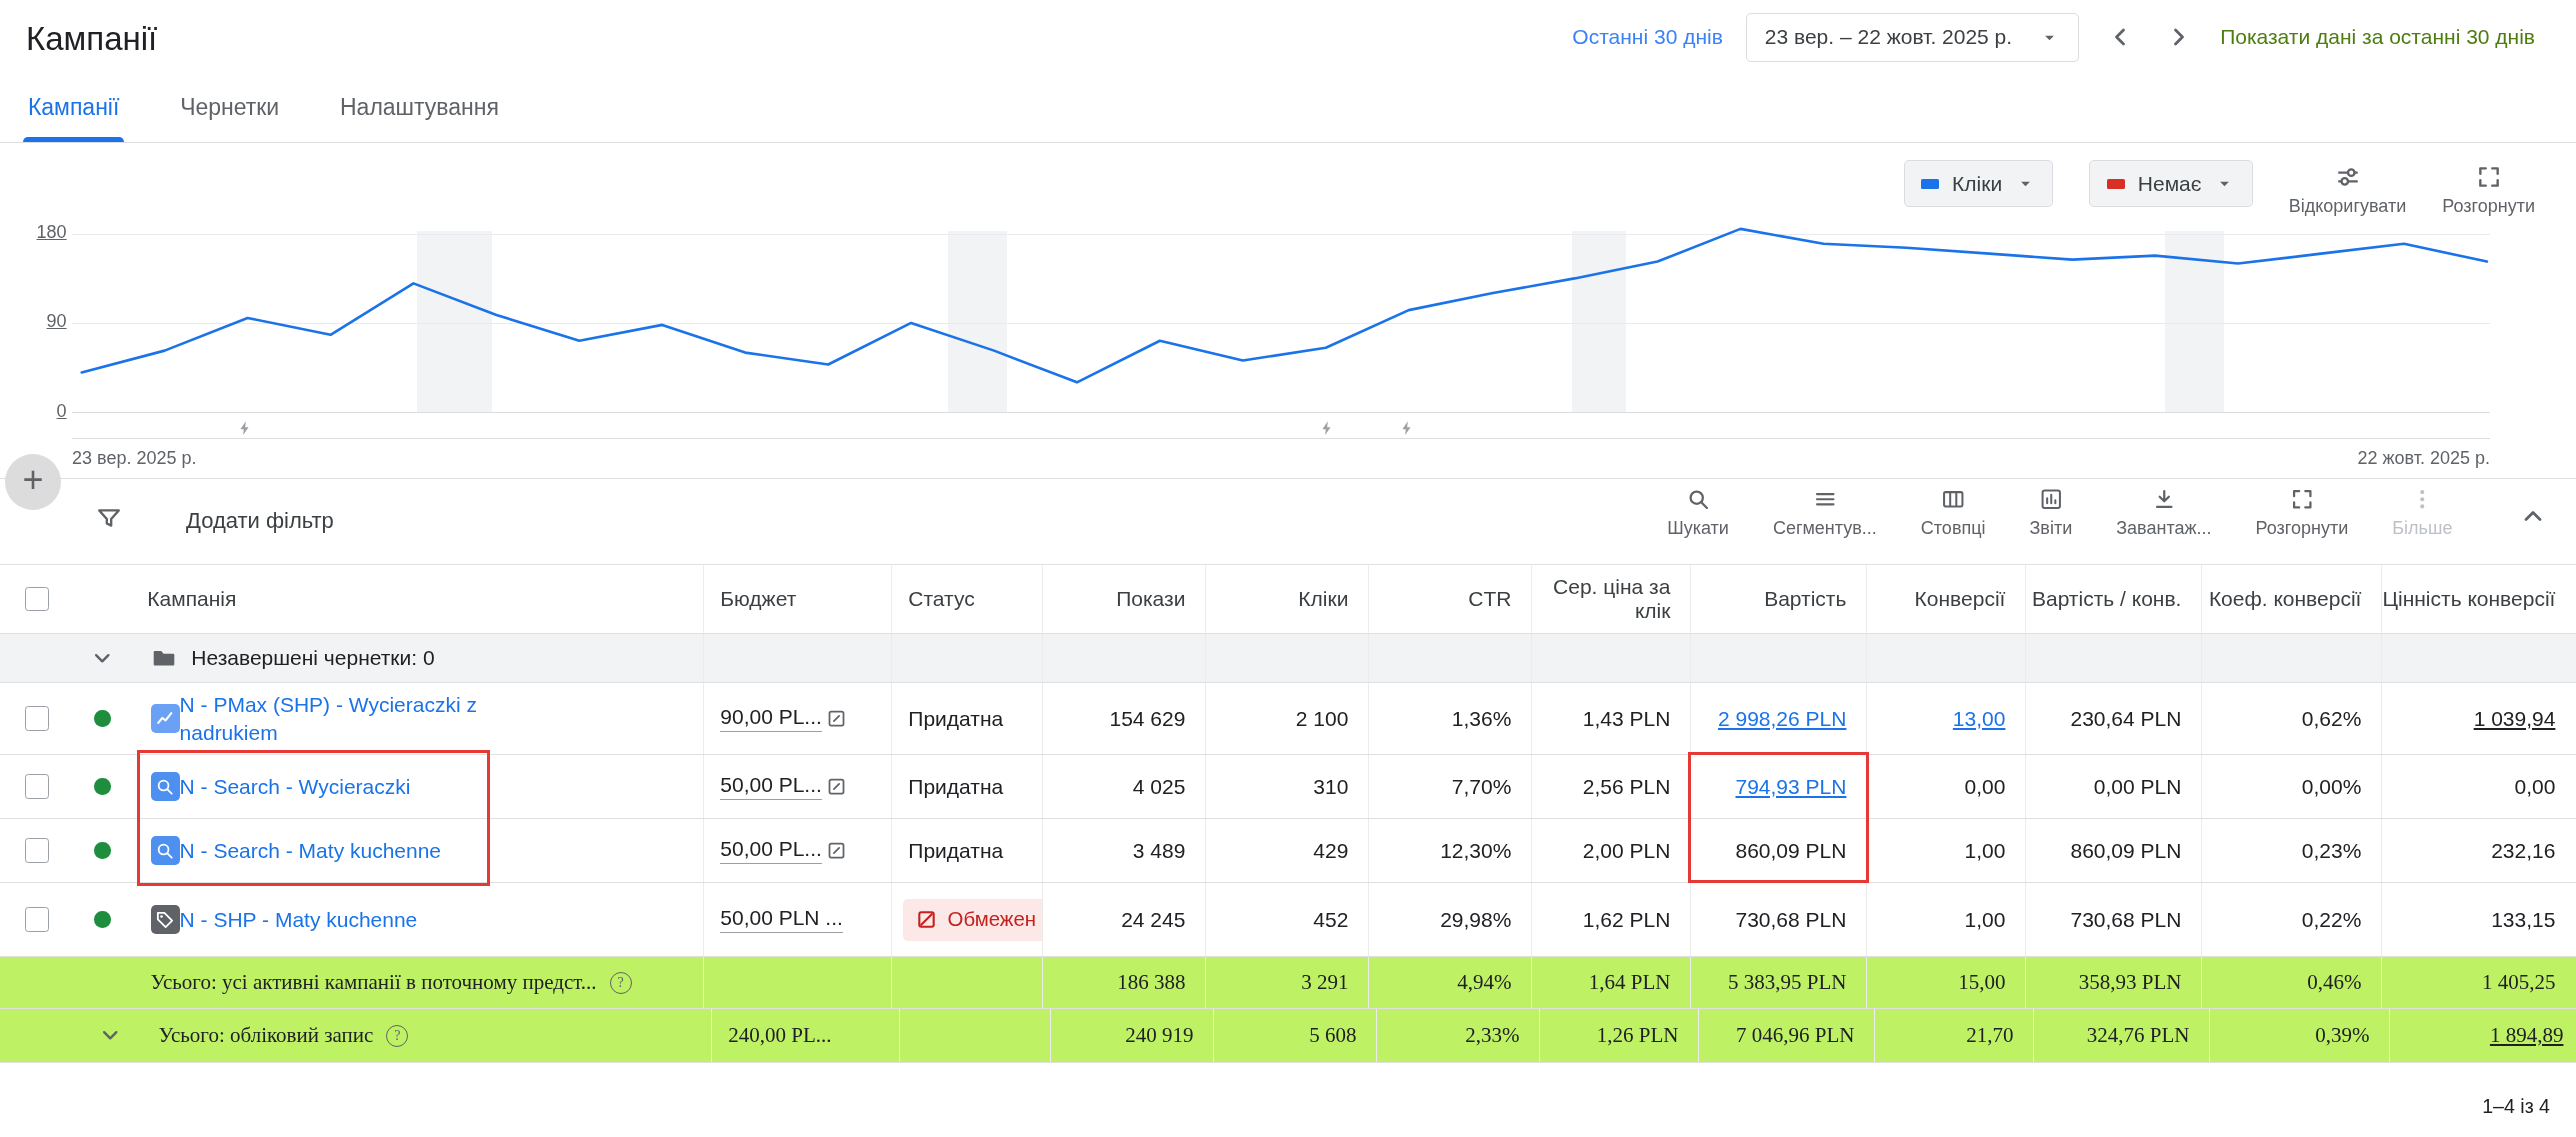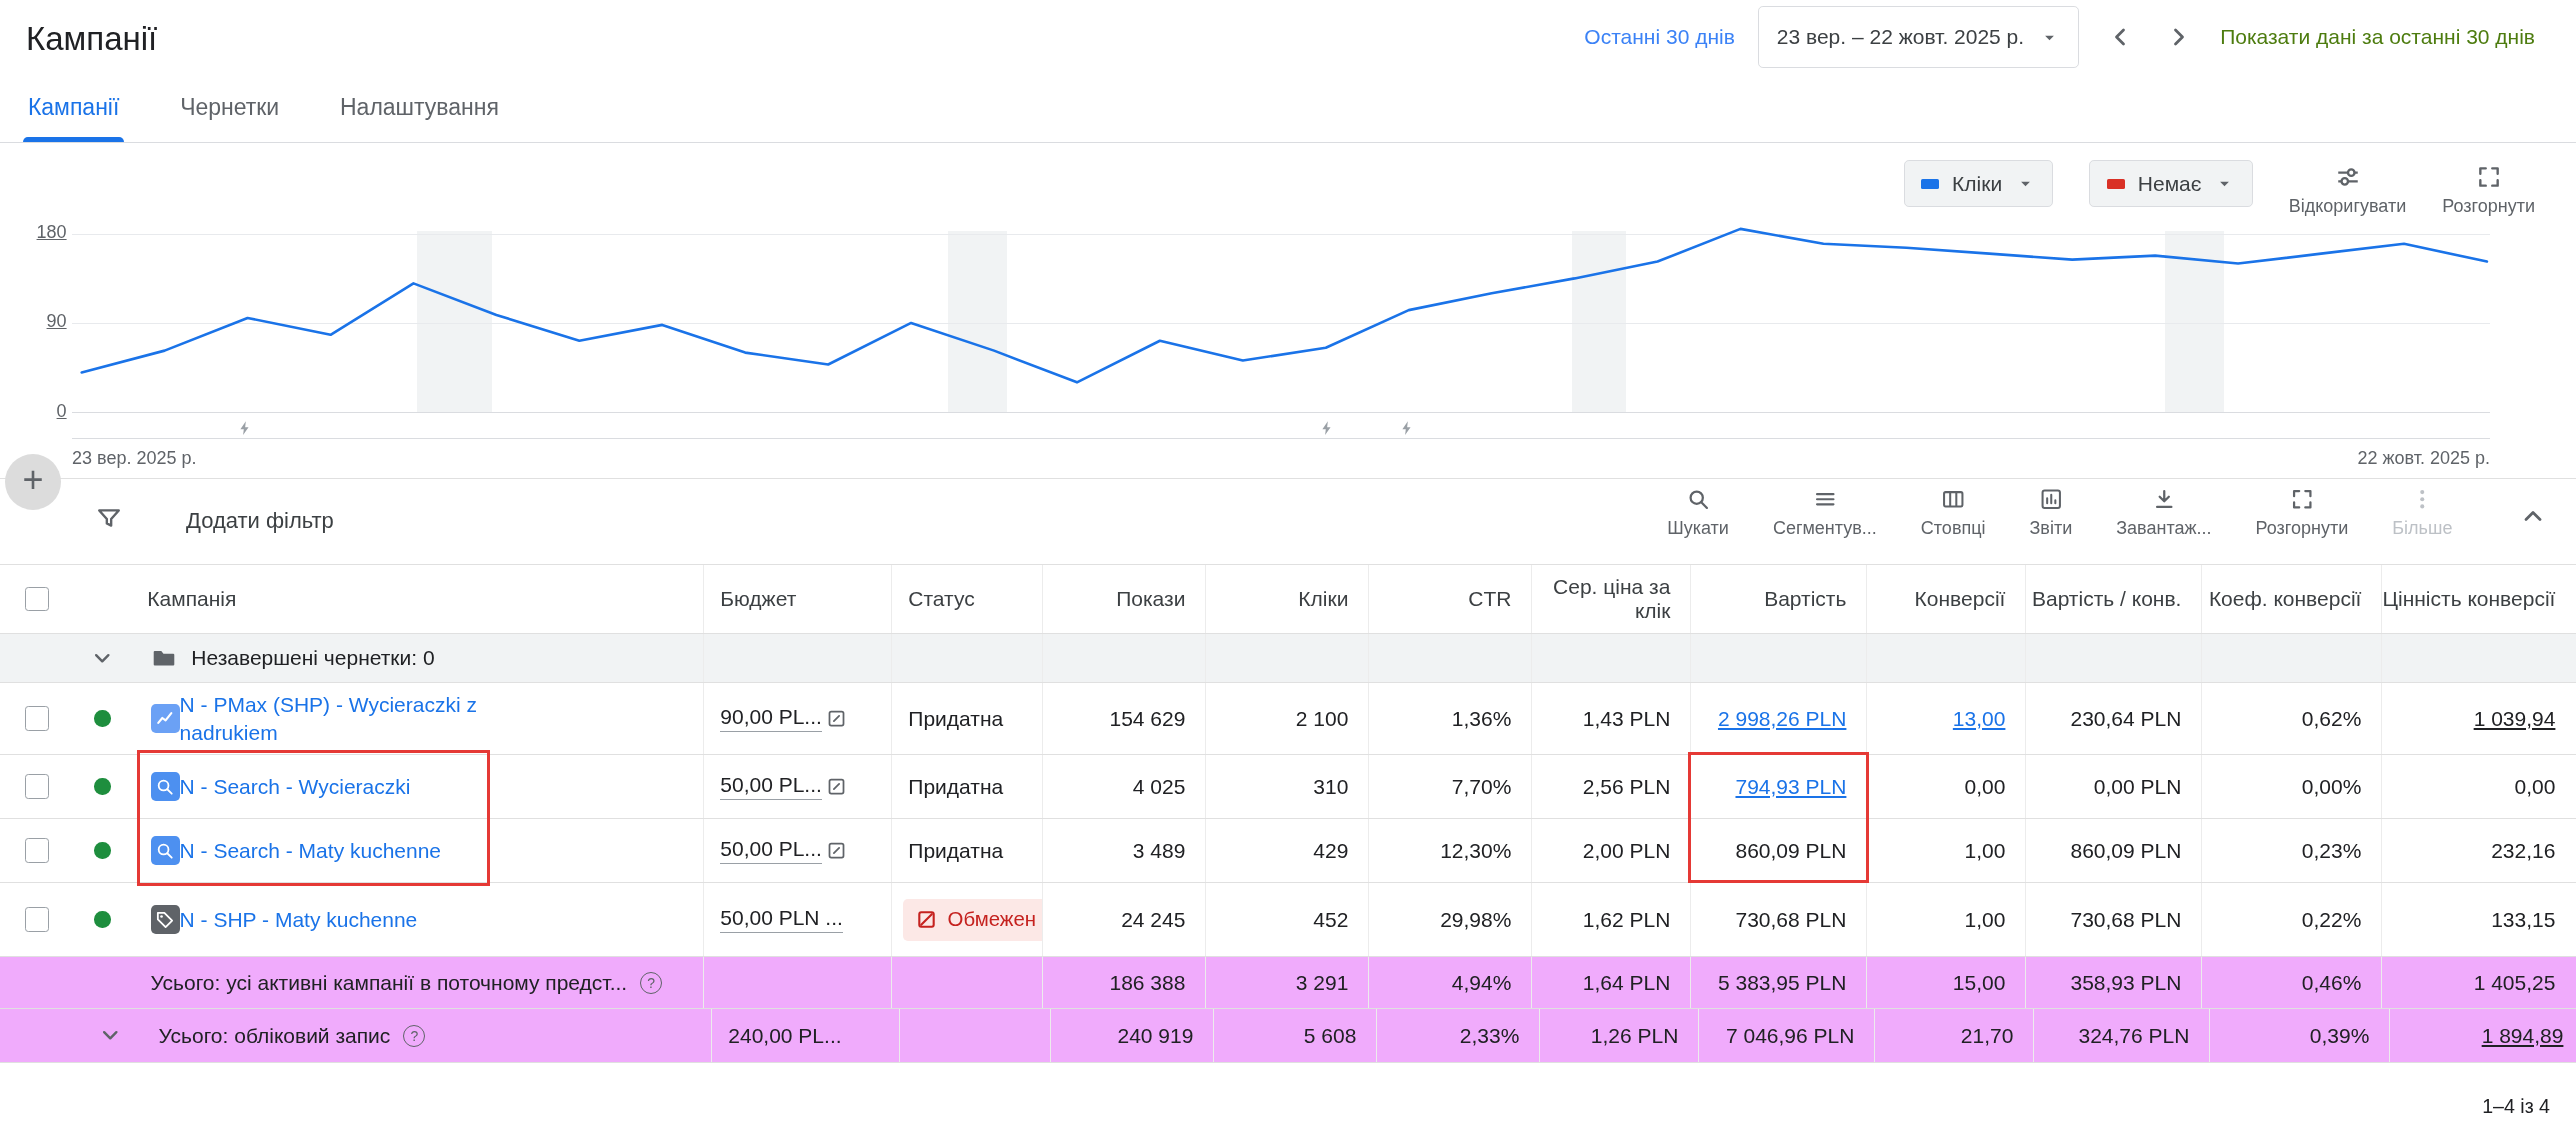--- a/index.html
+++ b/index.html
@@ -5,21 +5,21 @@
   * { box-sizing: border-box; margin: 0; padding: 0; }
   html,body { width: 2576px; height: 1137px; background:#fff; font-family:"Liberation Sans", sans-serif; color:#202124; }
   #app { position:relative; width:2576px; height:1137px; overflow:hidden; background:#fff; }
   svg.icon { display:block; }
 
   
   .top-header { position:absolute; top:0; left:0; width:100%; height:78px; }
   .page-title { position:absolute; left:26px; top:19.6px; font-size:33px; color:#202124; font-weight:400; }
   .header-right { position:absolute; right:41px; top:11.4px; height:52px; display:flex; align-items:center; gap:23px; }
   .period-label { font-size:21px; color:#3b82f6; }
-  .date-box { display:flex; align-items:center; gap:15px; height:62px; padding:0 18px; border:0.8px solid #dadce0; border-radius:4.9px; background:#fff; cursor:pointer; }
+  .date-box { display:flex; align-items:center; gap:27px; height:49px; padding:0 18px; border:0.8px solid #dadce0; border-radius:4.9px; background:#fff; cursor:pointer; }
   .date-box .date-text { font-size:21px; color:#3c4043; }
   .nav-chevron { width:36px; height:36px; display:flex; align-items:center; justify-content:center; color:#5f6368; cursor:pointer; }
   .show-link { font-size:21px; color:#4d7c0f; font-weight:400; cursor:pointer; }
 
   
   .tabs-bar { position:absolute; top:78px; left:0; width:100%; height:65px; border-bottom:0.8px solid #dadce0; display:flex; align-items:flex-end; padding-left:23px; gap:51px; }
   .tab { position:relative; font-size:23px; color:#5f6368; padding:0 4.9px 21px 4.9px; cursor:pointer; }
   .tab.active { color:#1a73e8; font-weight:500; }
   .tab.active .tab-underline { position:absolute; left:0; right:0; bottom:0; height:4.9px; background:#1a73e8; border-radius:4.9px 4.9px 0 0; }
 
@@ -72,21 +72,21 @@
   .checkbox { width:24.5px; height:24.5px; border:1.6px solid #9aa0a6; border-radius:3.3px; background:#fff; cursor:pointer; }
   .td-dot { justify-content:center; }
   .status-dot { width:16.3px; height:16.3px; border-radius:50%; background:#1e8e3e; cursor:pointer; }
   .td-campaign { padding-left:19.6px; gap:0; }
   .ctype-icon { width:29px; height:29px; border-radius:4.9px; display:flex; align-items:center; justify-content:center; color:#fff; flex:0 0 29px; }
   .ctype-pmax { background:#6ba1f5; }
   .ctype-search { background:#4d90f0; }
   .ctype-shop { background:#5f6368; }
   .campaign-name { font-size:21px; color:#1a73e8; max-width:384px; line-height:28px; cursor:pointer; }
   .row-drafts { height:49px; background:#f1f3f4; }
-  .row-total { background:#f0abfc; }
+  .row-total { background:#bef264;font-family:Liberation Serif, serif; }
   .r1 { height:72px; } .r2 { height:64px; } .r3 { height:64px; } .r4 { height:74px; }
   .t1 { height:52px; } .t2 { height:54px;padding-left:8px; }
   .budget-text { border-bottom:0.8px solid #9aa0a6; padding-bottom:1.6px; cursor:pointer; white-space:nowrap; }
   .budget-cell { gap:4px; }
   .link-blue { color:#1a73e8; text-decoration:underline; cursor:pointer; }
   .dark-underline { text-decoration:underline; }
   .help-icon { width:22px; height:22px; border:1.6px solid #5f6368; border-radius:50%; color:#5f6368; font-size:14px; display:inline-flex; align-items:center; justify-content:center; margin-left:13px; flex:0 0 22px; cursor:pointer; }
   .expander { color:#5f6368; cursor:pointer; display:flex; }
   .folder-wrap { color:#5f6368; margin-right:14.7px; display:flex; }
   .limited-badge { display:flex; align-items:center; gap:9.8px; min-width:188px; height:42px; padding:0 11.4px; background:#fce8e6; border-radius:4.9px; color:#c5221f; white-space:nowrap; margin-left:11.4px; cursor:pointer; }

